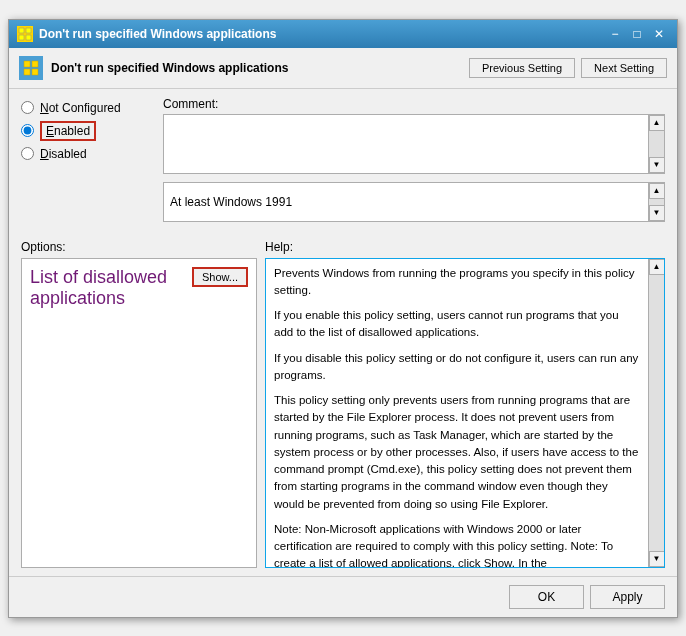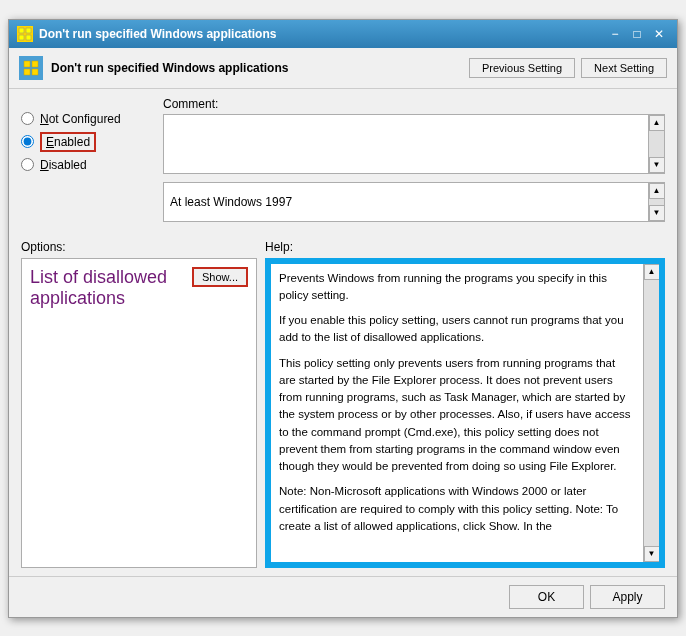--- a/index.html
+++ b/index.html
@@ -104,21 +104,21 @@
       width: 130px;
       flex-shrink: 0;
     }
     .right-panel {
       flex: 1;
     }
     .radio-group {
       display: flex;
       flex-direction: column;
       gap: 6px;
-      margin-top: 15px;
+      margin-top: 4px;
     }
     .radio-item {
       display: flex;
       align-items: center;
       gap: 6px;
       font-size: 12px;
       cursor: pointer;
     }
     .radio-item input[type="radio"] {
       margin: 0;
@@ -237,21 +237,21 @@
       padding: 2px 8px;
       background: #f0f0f0;
       border: 1px solid #adadad;
       font-size: 11px;
       cursor: pointer;
       font-family: 'Segoe UI', sans-serif;
       border: 2px solid #c42b1c;
     }
 
     .help-box {
-      border: 6px solid #0ea5e9;
+      border: 1px solid #0ea5e9;
       background: white;
       height: 310px;
       overflow: hidden;
       position: relative;
       display: flex;
     }
     .help-text-content {
       flex: 1;
       padding: 6px 8px;
       font-size: 11.5px;
@@ -378,21 +378,21 @@
             <textarea class="textarea-content" style=""></textarea>
             <div class="scrollbar-v">
               <div class="scroll-arrow">▲</div>
               <div class="scroll-track"></div>
               <div class="scroll-arrow">▼</div>
             </div>
           </div>
         </div>
         <div class="supported-section">
           <div class="supported-box">
-            <span class="supported-text">At least Windows 1997</span>
+            <span class="supported-text">At least Windows 1991</span>
             <div class="scrollbar-v" style="height:100%">
               <div class="scroll-arrow">▲</div>
               <div class="scroll-track"></div>
               <div class="scroll-arrow">▼</div>
             </div>
           </div>
         </div>
       </div>
     </div>
 
@@ -405,20 +405,21 @@
           <button class="show-btn">Show...</button>
         </div>
       </div>
 
       <div class="help-section">
         <div class="section-title">Help:</div>
         <div class="help-box">
           <div class="help-text-content">
             <p>Prevents Windows from running the programs you specify in this policy setting.</p>
             <p>If you enable this policy setting, users cannot run programs that you add to the list of disallowed applications.</p>
+            <p>If you disable this policy setting or do not configure it, users can run any programs.</p>
             <p>This policy setting only prevents users from running programs that are started by the File Explorer process. It does not prevent users from running programs, such as Task Manager, which are started by the system process or by other processes.  Also, if users have access to the command prompt (Cmd.exe), this policy setting does not prevent them from starting programs in the command window even though they would be prevented from doing so using File Explorer.</p>
             <p>Note: Non-Microsoft applications with Windows 2000 or later certification are required to comply with this policy setting.  Note: To create a list of allowed applications, click Show.  In the</p>
           </div>
           <div class="scrollbar-v">
             <div class="scroll-arrow">▲</div>
             <div class="scroll-track"></div>
             <div class="scroll-arrow">▼</div>
           </div>
         </div>
       </div>

